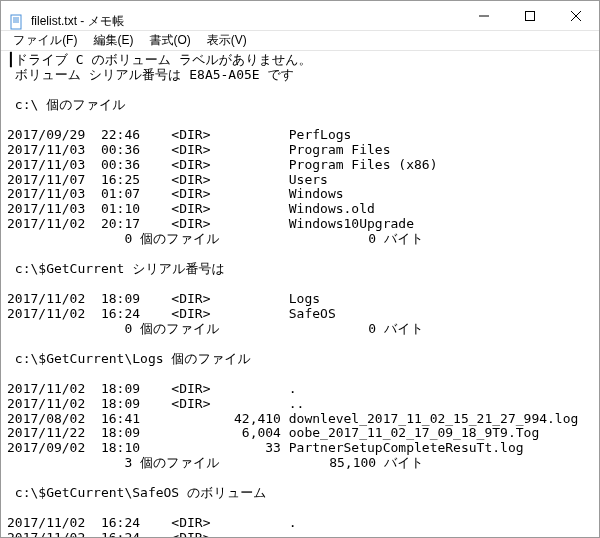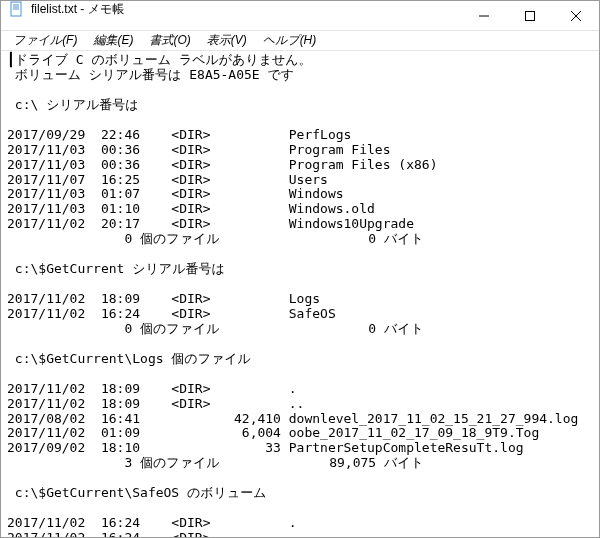--- a/index.html
+++ b/index.html
@@ -9,21 +9,21 @@
   background: #fff;
   width: 600px;
   height: 538px;
   overflow: hidden;
   border: 1px solid #999;
 }
 .titlebar {
   height: 30px;
   background: #fff;
   display: flex;
-  align-items: flex-start;
+  align-items: flex-end;
   padding-left: 8px;
   border-bottom: 1px solid #e5e5e5;
 }
 .titlebar-icon {
   width: 16px; height: 16px;
   margin-right: 6px;
   display: inline-flex;
   align-items: center;
   justify-content: center;
 }
@@ -48,21 +48,20 @@
   display: flex;
   align-items: center;
   padding: 0 4px;
   font-family: "Meiryo UI", "MS UI Gothic", sans-serif;
   font-size: 12px;
   border-bottom: 1px solid #e5e5e5;
 }
 .menu-item {
   padding: 11px 8px;
   cursor: default;
-  font-style: italic;
 }
 .content {
   padding: 2px 6px;
   white-space: pre;
   font-family: "MS Gothic", monospace;
   font-size: 13px;
   line-height: 1.15;
   overflow: hidden;
   height: calc(100% - 50px);
 }
@@ -98,27 +97,26 @@
         </svg>
     </div>
   </div>
 </div>
 
 <div class="menubar">
   <span class="menu-item">ファイル(F)</span>
   <span class="menu-item">編集(E)</span>
   <span class="menu-item">書式(O)</span>
   <span class="menu-item">表示(V)</span>
-  <span class="menu-item">ヘルプ(H)</span>
 </div>
 
 <div class="content"><span>┃ドライブ C のボリューム ラベルがありません。</span>
 <span> ボリューム シリアル番号は E8A5-A05E です</span>
 <span></span>
-<span> c:\ シリアル番号は</span>
+<span> c:\ 個のファイル</span>
 <span></span>
 <span>2017/09/29  22:46    &lt;DIR&gt;          PerfLogs</span>
 <span>2017/11/03  00:36    &lt;DIR&gt;          Program Files</span>
 <span>2017/11/03  00:36    &lt;DIR&gt;          Program Files (x86)</span>
 <span>2017/11/07  16:25    &lt;DIR&gt;          Users</span>
 <span>2017/11/03  01:07    &lt;DIR&gt;          Windows</span>
 <span>2017/11/03  01:10    &lt;DIR&gt;          Windows.old</span>
 <span>2017/11/02  20:17    &lt;DIR&gt;          Windows10Upgrade</span>
 <span>               0 個のファイル                   0 バイト</span>
 <span></span>
@@ -126,23 +124,23 @@
 <span></span>
 <span>2017/11/02  18:09    &lt;DIR&gt;          Logs</span>
 <span>2017/11/02  16:24    &lt;DIR&gt;          SafeOS</span>
 <span>               0 個のファイル                   0 バイト</span>
 <span></span>
 <span> c:\$GetCurrent\Logs 個のファイル</span>
 <span></span>
 <span>2017/11/02  18:09    &lt;DIR&gt;          .</span>
 <span>2017/11/02  18:09    &lt;DIR&gt;          ..</span>
 <span>2017/08/02  16:41            42,410 downlevel_2017_11_02_15_21_27_994.log</span>
-<span>2017/11/02  01:09             6,004 oobe_2017_11_02_17_09_18_9T9.Tog</span>
+<span>2017/11/22  18:09             6,004 oobe_2017_11_02_17_09_18_9T9.Tog</span>
 <span>2017/09/02  18:10                33 PartnerSetupCompleteResuTt.log</span>
-<span>               3 個のファイル              89,075 バイト</span>
+<span>               3 個のファイル              85,100 バイト</span>
 <span></span>
 <span> c:\$GetCurrent\SafeOS のボリューム</span>
 <span></span>
 <span>2017/11/02  16:24    &lt;DIR&gt;          .</span>
 <span>2017/11/02  16:24    &lt;DIR&gt;          ..</span>
 
 
 
 
 </div>

